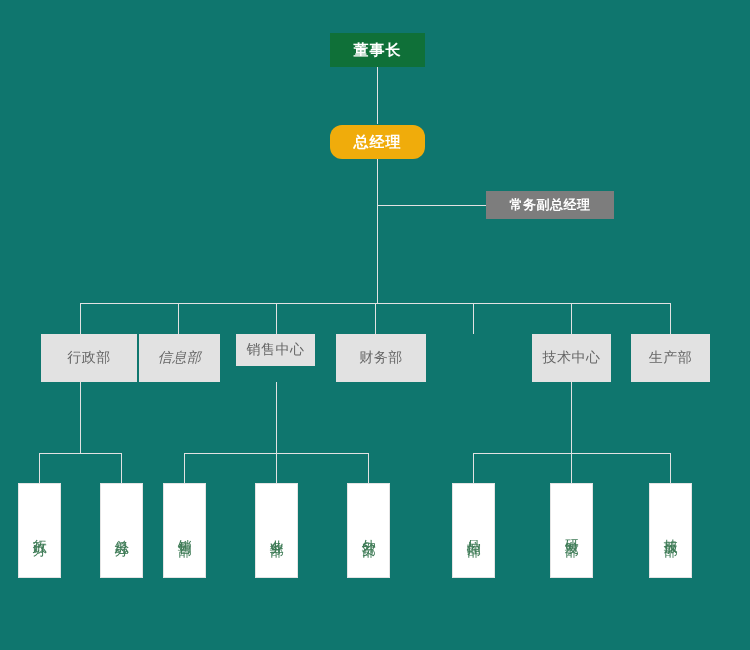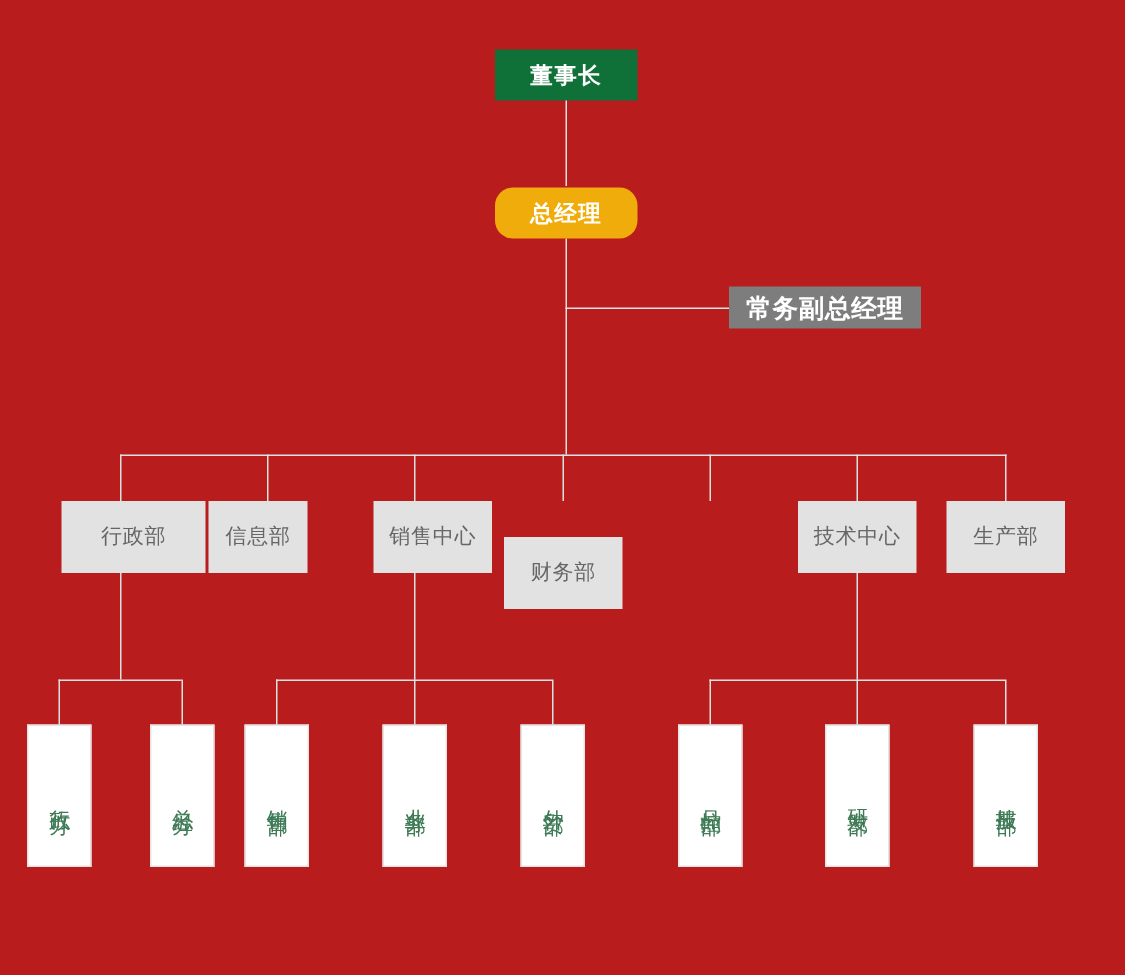--- a/index.html
+++ b/index.html
@@ -8,21 +8,21 @@
     padding: 0;
     background: #ffffff;
   }
   body {
     font-family: "Liberation Sans", "DejaVu Sans", sans-serif;
   }
   #chart {
     position: relative;
     width: 750px;
     height: 650px;
-    background: #b91c1c;
+    background: #0f766e;
     overflow: hidden;
   }
 
   
   .line {
     position: absolute;
     background: #e2e2e2;
   }
   .line.v { width: 1px; }
   .line.h { height: 1px; }
@@ -48,21 +48,21 @@
   .node-gm {
     background: #f0ac0b;
     color: #ffffff;
     font-size: 15px;
     font-weight: bold;
   }
 
   .node-vgm {
     background: #7d7d7d;
     color: #ffffff;
-    font-size: 17px;
+    font-size: 13px;
     font-weight: bold;
     letter-spacing: 0.5px;
   }
 
   .node-dept {
     background: #e2e2e2;
     color: #666666;
     font-size: 14px;
     letter-spacing: 0.5px;
   }
@@ -120,25 +120,25 @@
   <div class="line v" style="left:670px; top:453px; height:30px;"></div>
 
   <div class="node node-chairman" style="left:330px; top:33px; width:95px; height:34px;">董事长</div>
 
   <div class="node node-gm" style="left:330px; top:125px; width:95px; height:34px;border-radius:12px;">总经理</div>
 
   <div class="node node-vgm" style="left:486px; top:191px; width:128px; height:28px;">常务副总经理</div>
 
   <div class="node node-dept" style="left:41px; top:334px; width:96px; height:48px;">行政部</div>
 
-  <div class="node node-dept" style="left:139px; top:334px; width:66px; height:48px;">信息部</div>
+  <div class="node node-dept" style="left:139px; top:334px; width:81px; height:48px;font-style:italic;">信息部</div>
 
-  <div class="node node-dept" style="left:249px; top:334px; width:79px; height:48px;">销售中心</div>
+  <div class="node node-dept" style="left:236px; top:334px; width:79px; height:32px;">销售中心</div>
 
-  <div class="node node-dept" style="left:336px; top:334px; width:79px; height:48px;margin-top:24px;">财务部</div>
+  <div class="node node-dept" style="left:336px; top:334px; width:90px; height:48px;">财务部</div>
 
 
   <div class="node node-dept" style="left:532px; top:334px; width:79px; height:48px;">技术中心</div>
 
   <div class="node node-dept" style="left:631px; top:334px; width:79px; height:48px;">生产部</div>
 
   <div class="node node-leaf" style="left:18px; top:483px; width:43px; height:95px;">
     <span class="vtext">行政办</span>
   </div>
 

